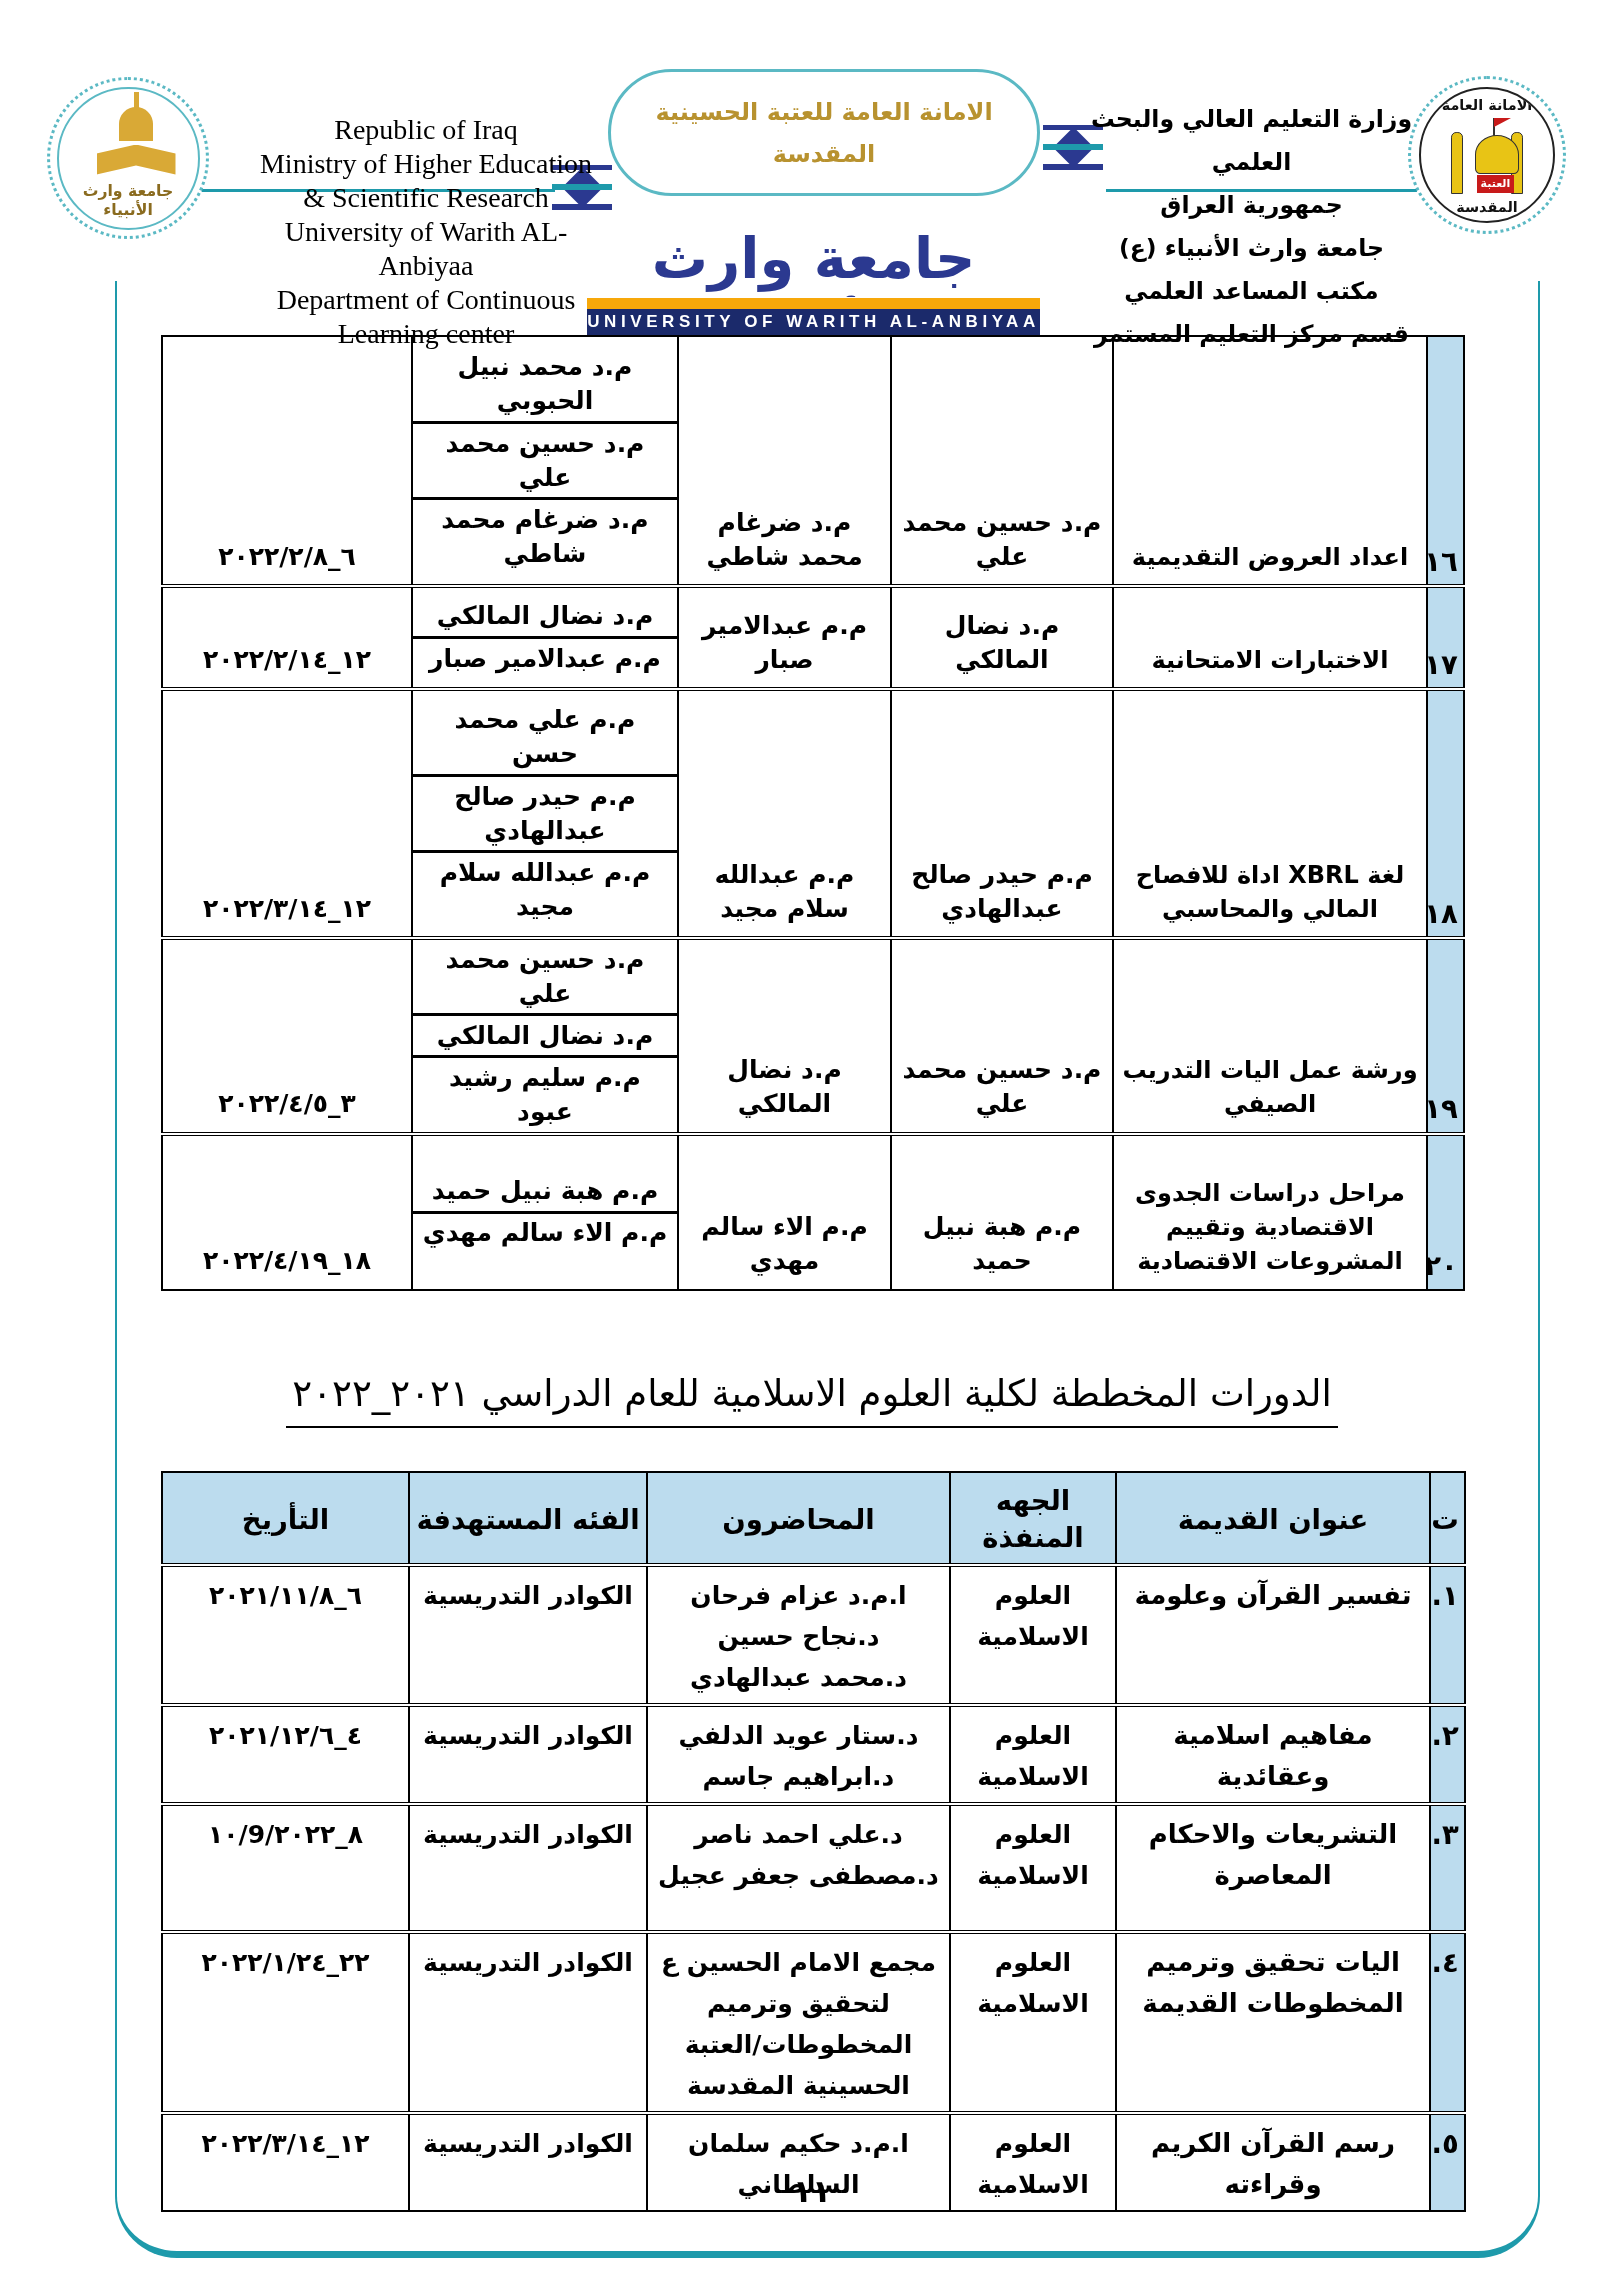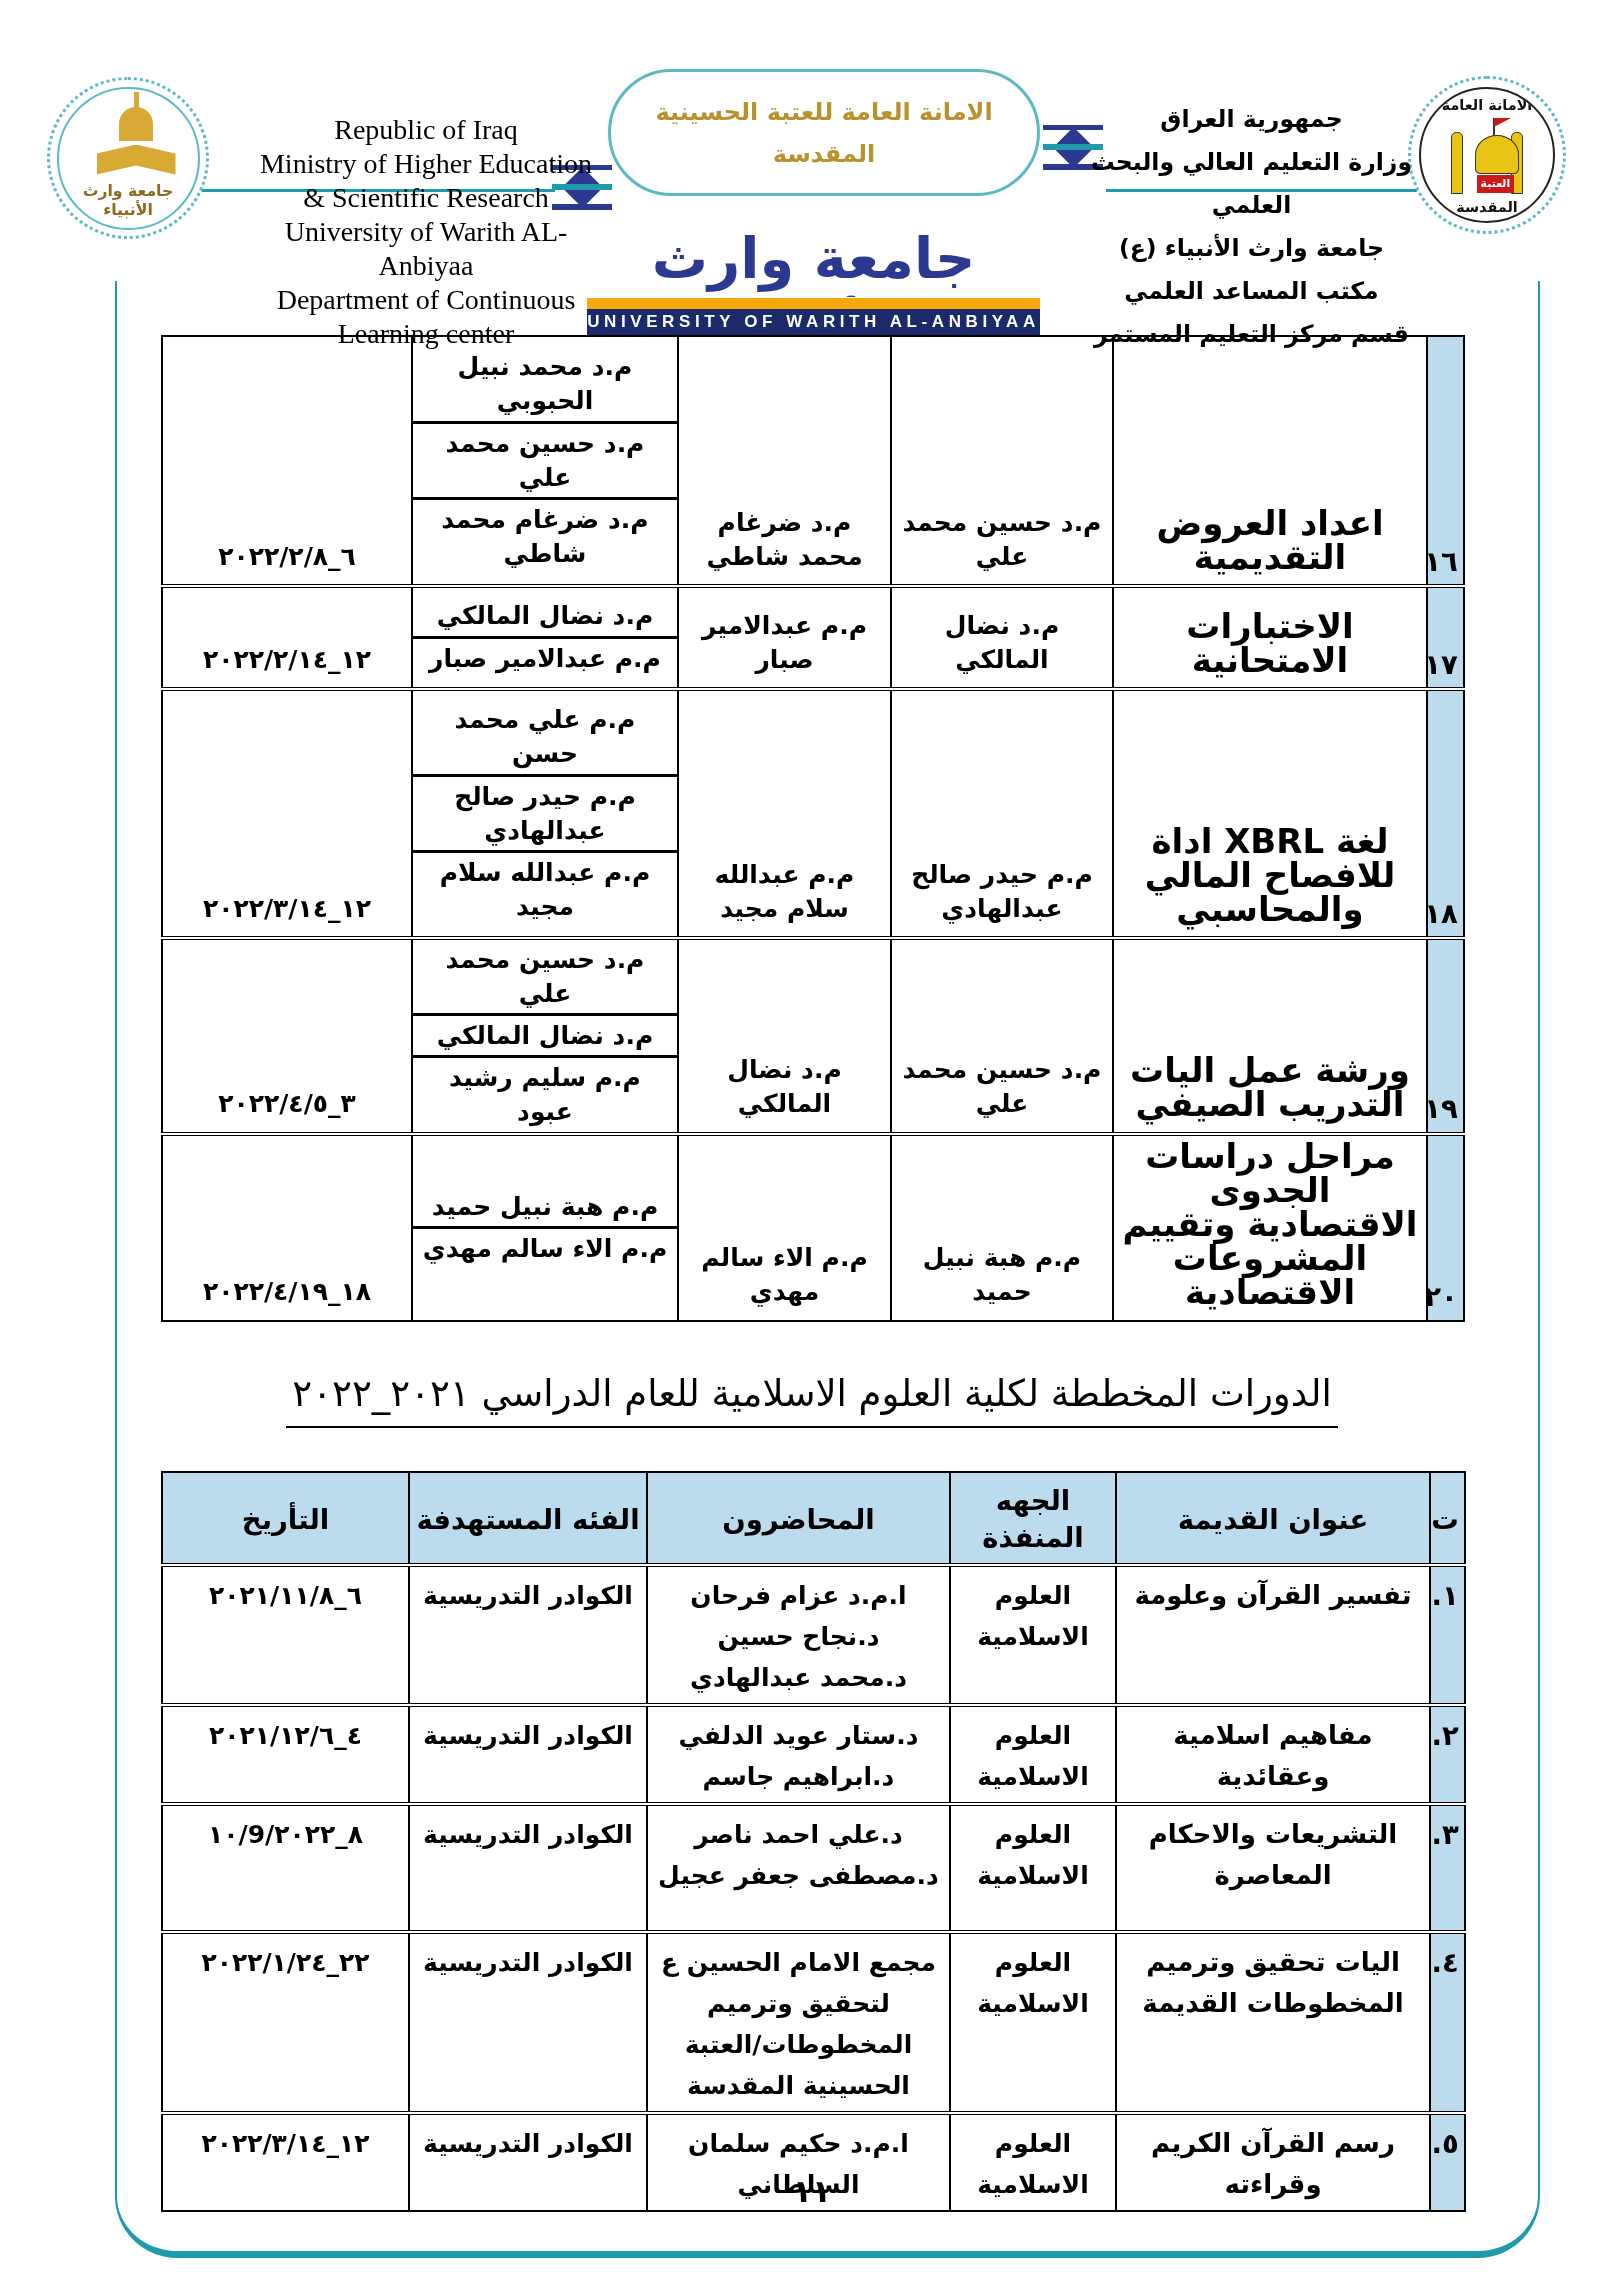--- a/index.html
+++ b/index.html
@@ -74,21 +74,21 @@
   .arblock{left:1055px;top:98px;width:393px;direction:rtl;text-align:center;
     font-size:23.6px;font-weight:bold;line-height:43px;}
 
   
   table{border-collapse:collapse;table-layout:fixed;direction:rtl;}
   td,th{border:2px solid #000;box-sizing:border-box;overflow:hidden;}
   .t1{left:161px;top:335px;width:1303px;}
   .t1 td{vertical-align:bottom;text-align:center;font-weight:bold;font-size:25px;line-height:34px;padding:3.9px 5.2px 10.5px 5.2px;}
   .t1 tr + tr td{border-top:4.6px double #000;}
   .t1 .num{background:#BCDCEE;font-size:27.5px;padding-bottom:6.5px;}
-  .t1 .titlec{font-size:34px;}
+  .t1 .titlec{font-size:24px;}
   .t1 .lect{padding:0;vertical-align:middle;}
   .subs{display:flex;flex-direction:column;width:100%;height:100%;}
   .sub{display:flex;align-items:center;justify-content:center;text-align:center;
     font-weight:bold;font-size:25px;line-height:34px;padding:2.6px 5.2px;box-sizing:border-box;}
   .sub + .sub{border-top:3.3px solid #000;}
   .datec{font-size:23.6px;}
 
   .sectitle{left:0;top:1372px;width:1624px;text-align:center;direction:rtl;}
   .sectitle span{display:inline-block;font-size:37px;font-weight:normal;
     border-bottom:2.6px solid #000;padding:0 6.5px 10.5px 6.5px;}
@@ -158,22 +158,22 @@
 <div class="abs engblock">
   <div>Republic of Iraq</div>
   <div>Ministry of  Higher Education</div>
   <div>&amp; Scientific Research</div>
   <div>University of  Warith AL-Anbiyaa</div>
   <div>Department of Continuous</div>
   <div>Learning center</div>
 </div>
 
 <div class="abs arblock">
+  <div>وزارة التعليم العالي والبحث العلمي</div>
   <div>جمهورية العراق</div>
-  <div>وزارة التعليم العالي والبحث العلمي</div>
   <div>جامعة وارث الأنبياء (ع)</div>
   <div>مكتب المساعد العلمي</div>
   <div>قسم مركز التعليم المستمر</div>
 </div>
 
 <table class="abs t1">
   <colgroup>
     <col style="width:37px">
       <col style="width:314px">
       <col style="width:222px">

